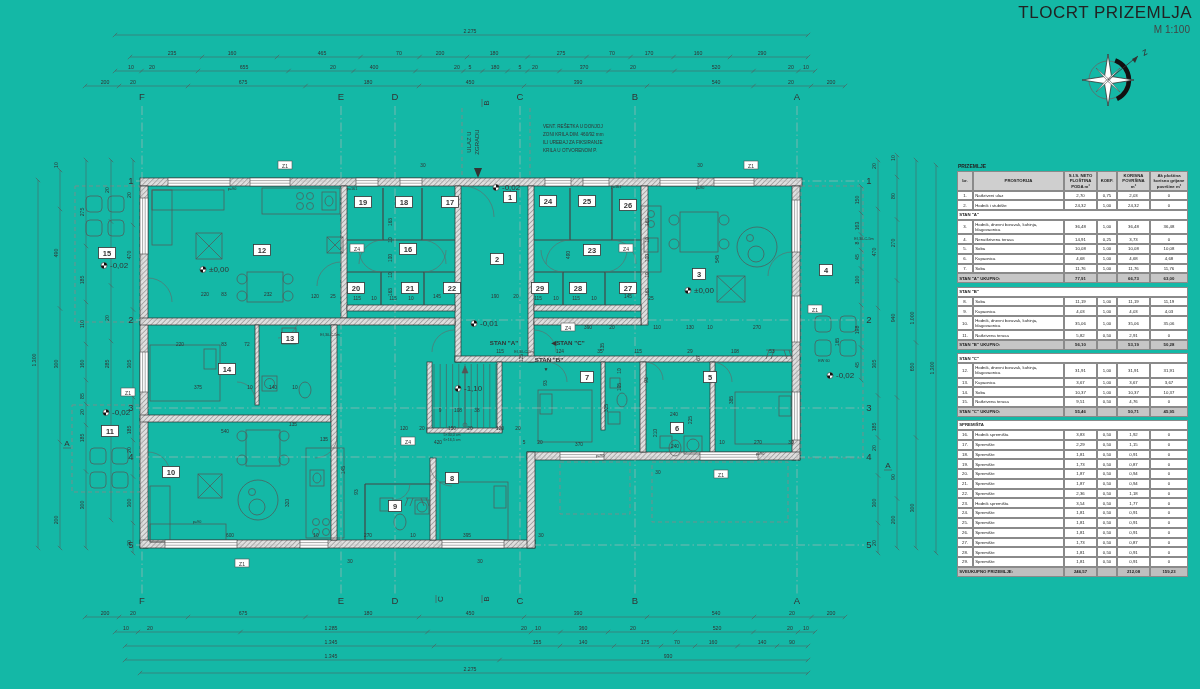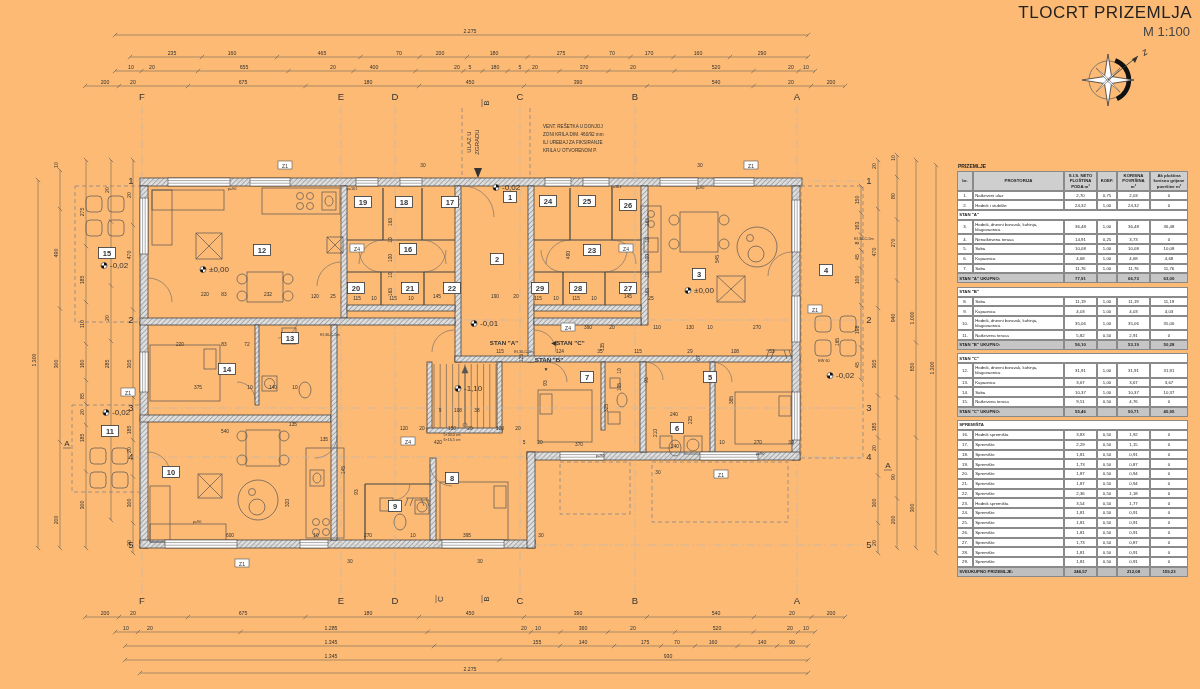--- a/index.html
+++ b/index.html
@@ -1,21 +1,21 @@
 <!DOCTYPE html>
 <html><head>
 <meta charset="utf-8">
 <style>
   html,body{margin:0;padding:0;background:#fff;}
-  #sheet{position:relative;width:1200px;height:689px;background:#fdba74;overflow:hidden;
+  #sheet{position:relative;width:1200px;height:689px;background:#14b8a6;overflow:hidden;
          font-family:"Liberation Sans",sans-serif;color:#222;}
   #plan-svg{position:absolute;left:0;top:0;}
   #title-block{position:absolute;left:940px;top:3px;width:252px;text-align:right;}
   #title-block .main{font-size:17px;letter-spacing:0.5px;color:#222;}
-  #title-block .scale{font-size:13px;color:#444;margin-top:1px;margin-right:2px;}
+  #title-block .scale{font-size:10px;color:#444;margin-top:1px;margin-right:2px;}
   
   #tbl{position:absolute;left:957px;top:163px;width:241px;}
   #tbl .ttl{font-size:5px;font-weight:bold;margin:0 0 2px 1px;}
   .tr{display:grid;grid-template-columns:16px 91px 33px 20px 33px 38px;}
   .td{font-size:4.3px;line-height:1.25;padding:0.8px 1.2px;border:0.35px solid #8a8a8a;
       display:flex;align-items:center;justify-content:center;text-align:center;
       min-height:6.2px;background:#fff;overflow:hidden;}
   .td.name{justify-content:flex-start;text-align:left;}
   .tr.head .td{background:#cfcfcf;font-weight:bold;}
   .tr.total .td{background:#c6c6c6;font-weight:bold;}

